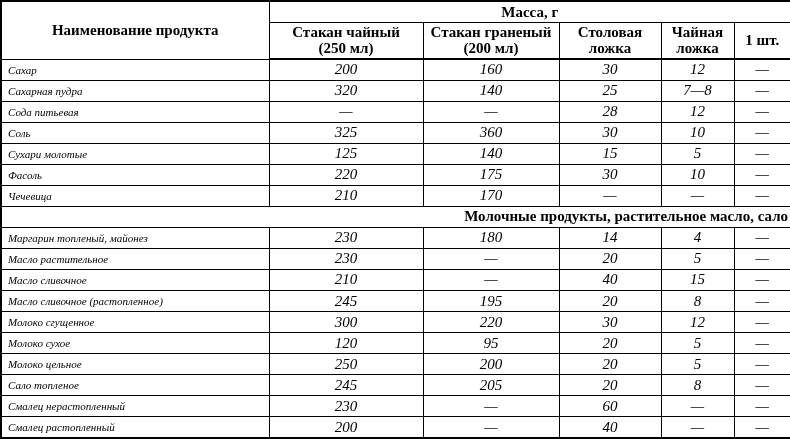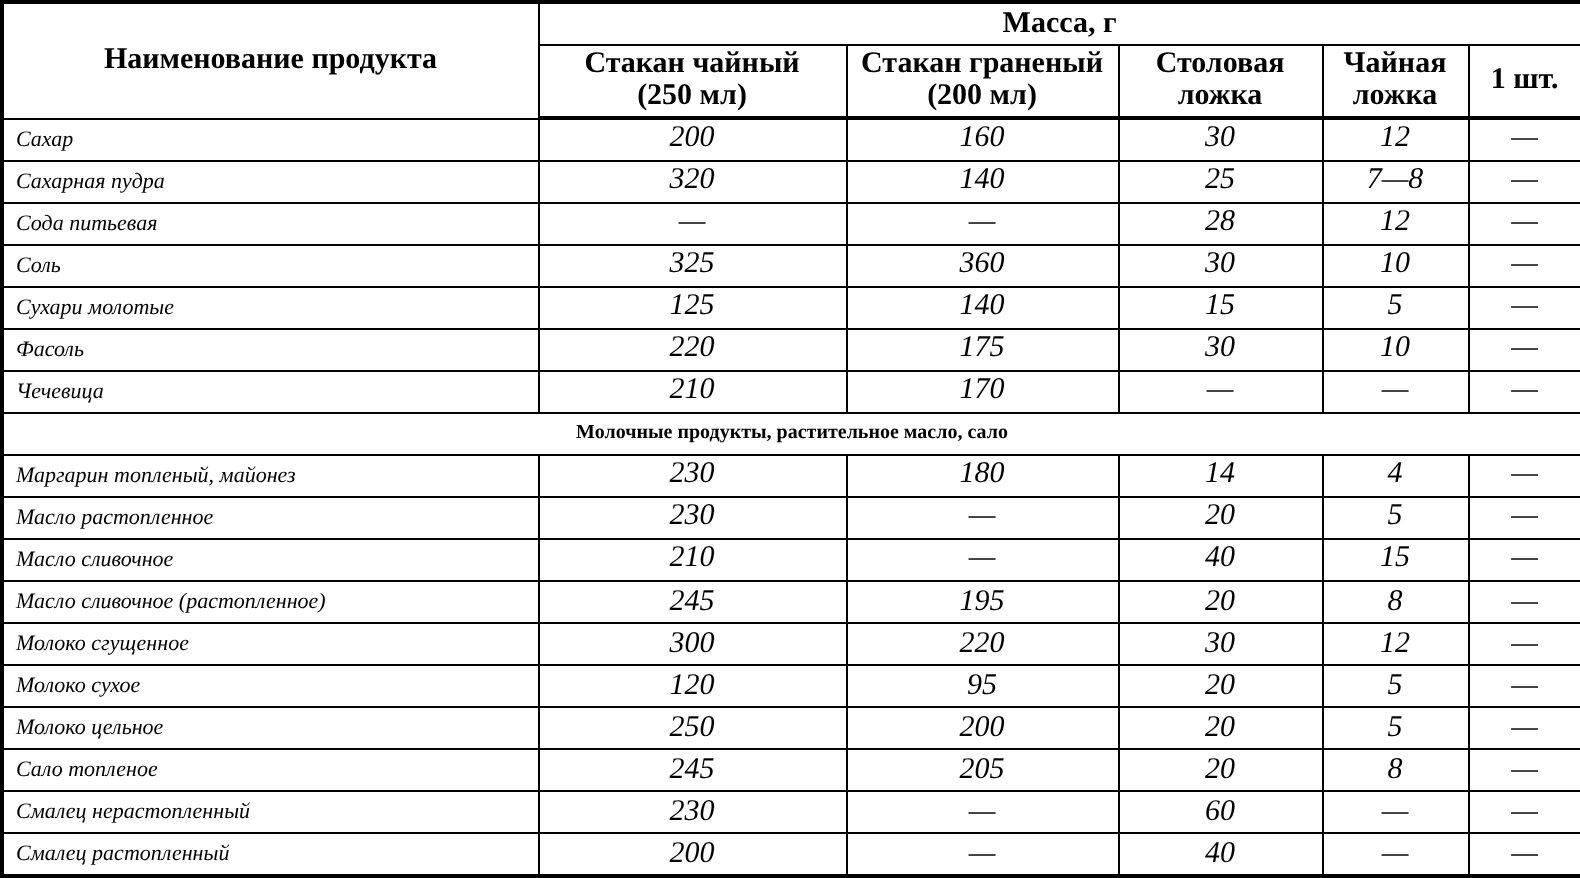--- a/index.html
+++ b/index.html
@@ -50,22 +50,22 @@
   td.value-cell {
     font-style: italic;
     font-size: 15px;
     text-align: center;
     vertical-align: middle;
     padding: 0 2px;
   }
   td.section-cell {
     font-weight: 700;
     font-style: normal;
-    font-size: 10px;
-    text-align: center;
+    font-size: 15px;
+    text-align: right;
     vertical-align: middle;
     padding: 0 2px;
   }
 </style>
 </head>
 <body>
 
 <table class="measures">
   <colgroup>
     <col style="width:268px">
@@ -162,21 +162,21 @@
       </tr>
       <tr>
         <td class="name-cell">Маргарин топленый, майонез</td>
         <td class="value-cell">230</td>
         <td class="value-cell">180</td>
         <td class="value-cell">14</td>
         <td class="value-cell">4</td>
         <td class="value-cell">—</td>
       </tr>
       <tr>
-        <td class="name-cell">Масло растопленное</td>
+        <td class="name-cell">Масло растительное</td>
         <td class="value-cell">230</td>
         <td class="value-cell">—</td>
         <td class="value-cell">20</td>
         <td class="value-cell">5</td>
         <td class="value-cell">—</td>
       </tr>
       <tr>
         <td class="name-cell">Масло сливочное</td>
         <td class="value-cell">210</td>
         <td class="value-cell">—</td>

